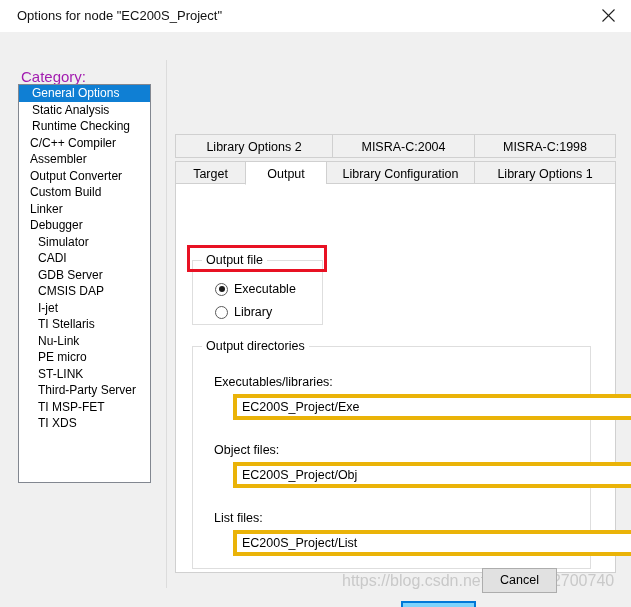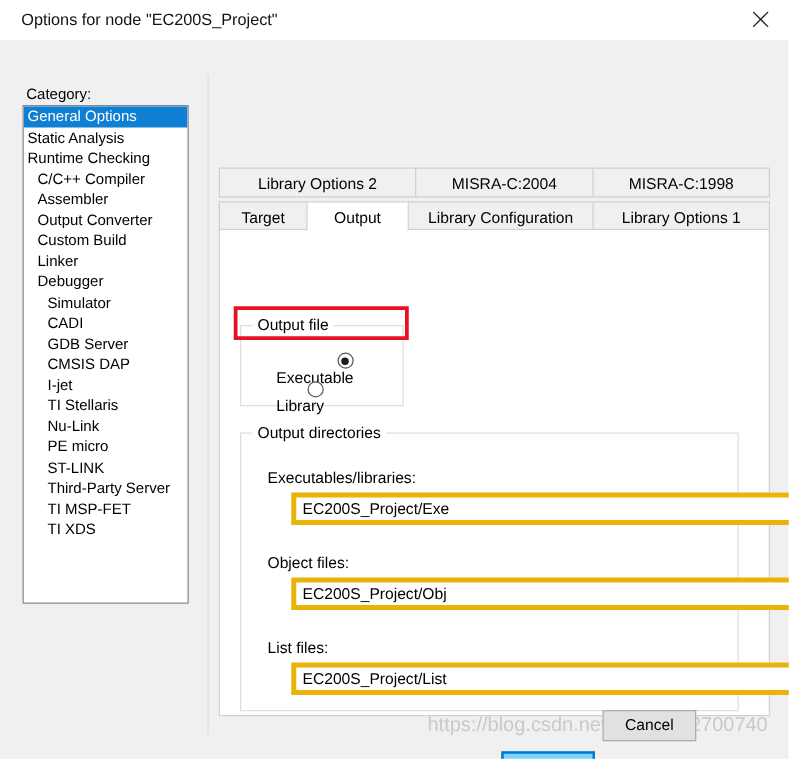--- a/index.html
+++ b/index.html
@@ -48,35 +48,35 @@
     position: absolute;
     left: 0; top: 32px;
     width: 631px; height: 575px;
     background: #f0f0f0;
   }
 
   
   .category-label {
     position: absolute;
     left: 21px; top: 36px;
-    font-size: 12px;
-    color: #000000;
+    font-size: 15px;
+    color: #a21caf;
   }
   .category-box {
     position: absolute;
     left: 18px; top: 52px;
     width: 131px; height: 397px;
     background: #ffffff;
     border: 1px solid #828790;
     overflow: hidden;
   }
   .cat-item {
     height: 16.5px;
     line-height: 16.5px;
-    padding-left: 3px;
+    padding-left: 13px;
     font-size: 12px;
     color: #000000;
     white-space: nowrap;
     cursor: default;
   }
   .cat-item.indent1 { padding-left: 11px; }
   .cat-item.indent2 { padding-left: 19px; }
   .cat-item.selected {
     background: #0f7fd4;
     color: #ffffff;
@@ -165,24 +165,23 @@
   }
   #gb-output-dirs {
     left: 16px; top: 162px;
     width: 399px; height: 223px;
   }
 
   
   .radio-row {
     position: absolute;
     display: flex;
-    align-items: flex-end;
+    align-items: center;
     cursor: pointer;
     white-space: nowrap;
-    flex-direction: column;
   }
   .radio-mark {
     width: 13px; height: 13px;
     border: 1px solid #5a5a5a;
     border-radius: 50%;
     box-sizing: border-box;
     background: #ffffff;
     position: relative;
     flex: none;
   }

